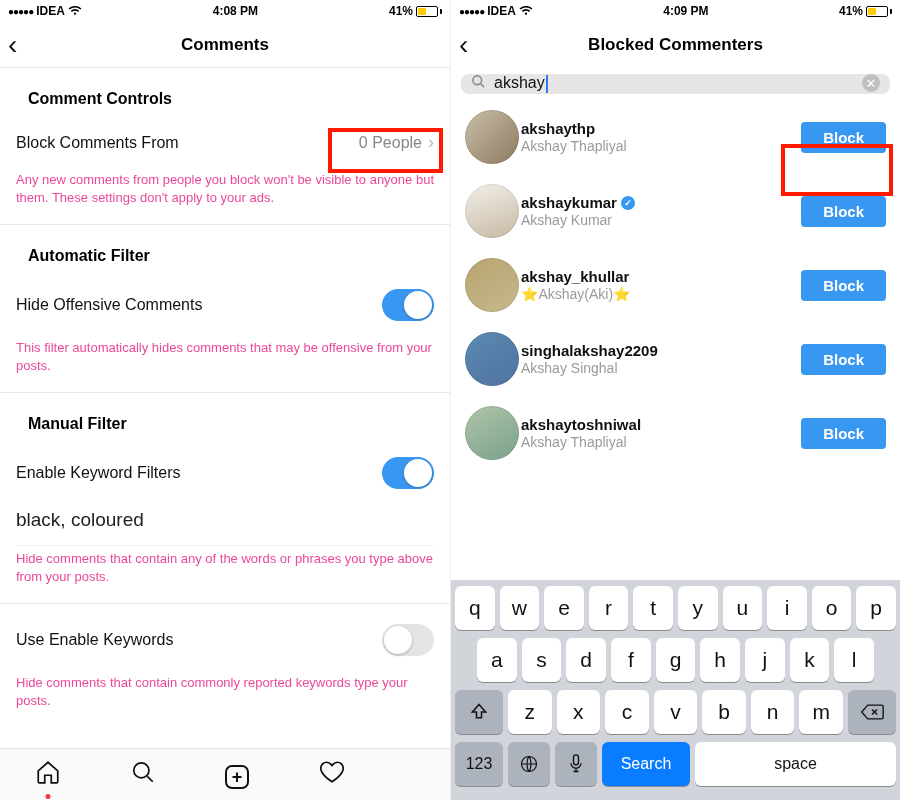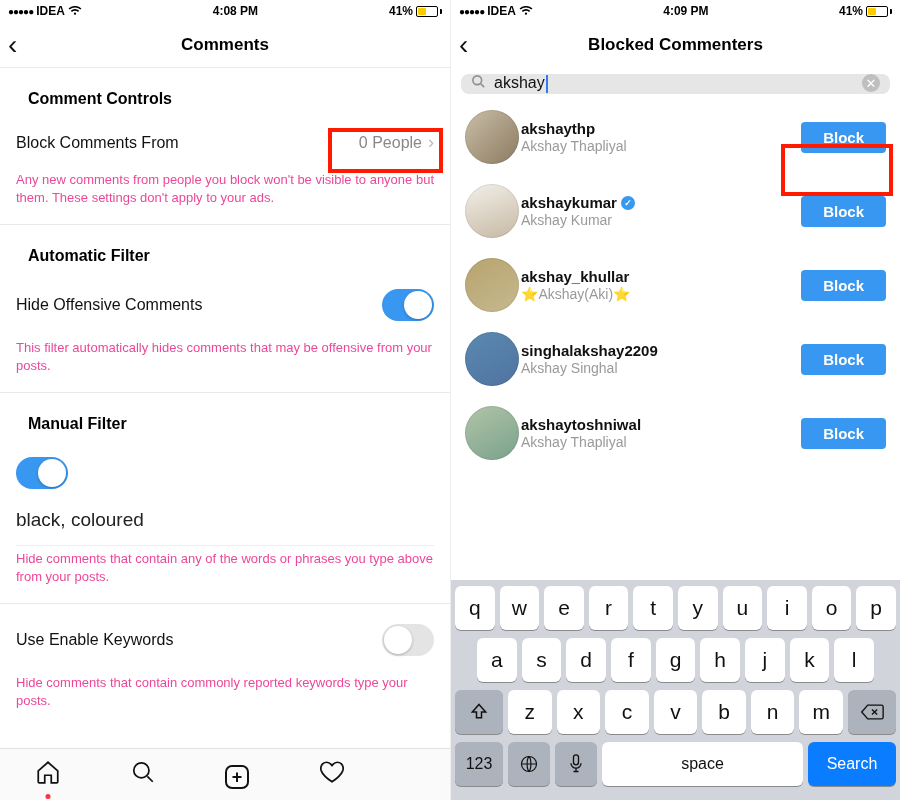--- a/index.html
+++ b/index.html
@@ -139,20 +139,21 @@
       <span class="label">Hide Offensive Comments</span>
       <span class="toggle on">
           <span class="knob"></span>
         </span>
     </div>
     <div class="desc">This filter automatically hides comments that may be offensive from your posts.</div>
     <div class="divider"></div>
 
     <div class="section-head">Manual Filter</div>
     <div class="row">
+      <span class="label">Enable Keyword Filters</span>
       <span class="toggle on">
           <span class="knob"></span>
         </span>
     </div>
     <div class="kw-input">black, coloured</div>
     <div class="thin-divider"></div>
     <div class="desc">Hide comments that contain any of the words or phrases you type above from your posts.</div>
     <div class="divider"></div>
 
     <div class="row" style="padding-top:20px;">
@@ -315,21 +316,21 @@
               <circle cx="12" cy="12" r="9"></circle>
               <path d="M3 12h18M12 3c3 3 3 15 0 18M12 3c-3 3-3 15 0 18"></path>
             </svg>
           </div>
         <div class="key fn mic">
             <svg width="14" height="20" viewBox="0 0 16 24" fill="none" stroke="#111" stroke-width="1.6">
               <rect x="5" y="1" width="6" height="12" rx="3"></rect>
               <path d="M2 11a6 6 0 0012 0M8 17v4M5 21h6"></path>
             </svg>
           </div>
+        <div class="key search">Search</div>
         <div class="key space">space</div>
-        <div class="key search">Search</div>
       </div>
     </div>
 
     <div class="hl" style="left:330px; top:144px; width:112px; height:52px;"></div>
   </div>
 
 </div>
 
 </body></html>

